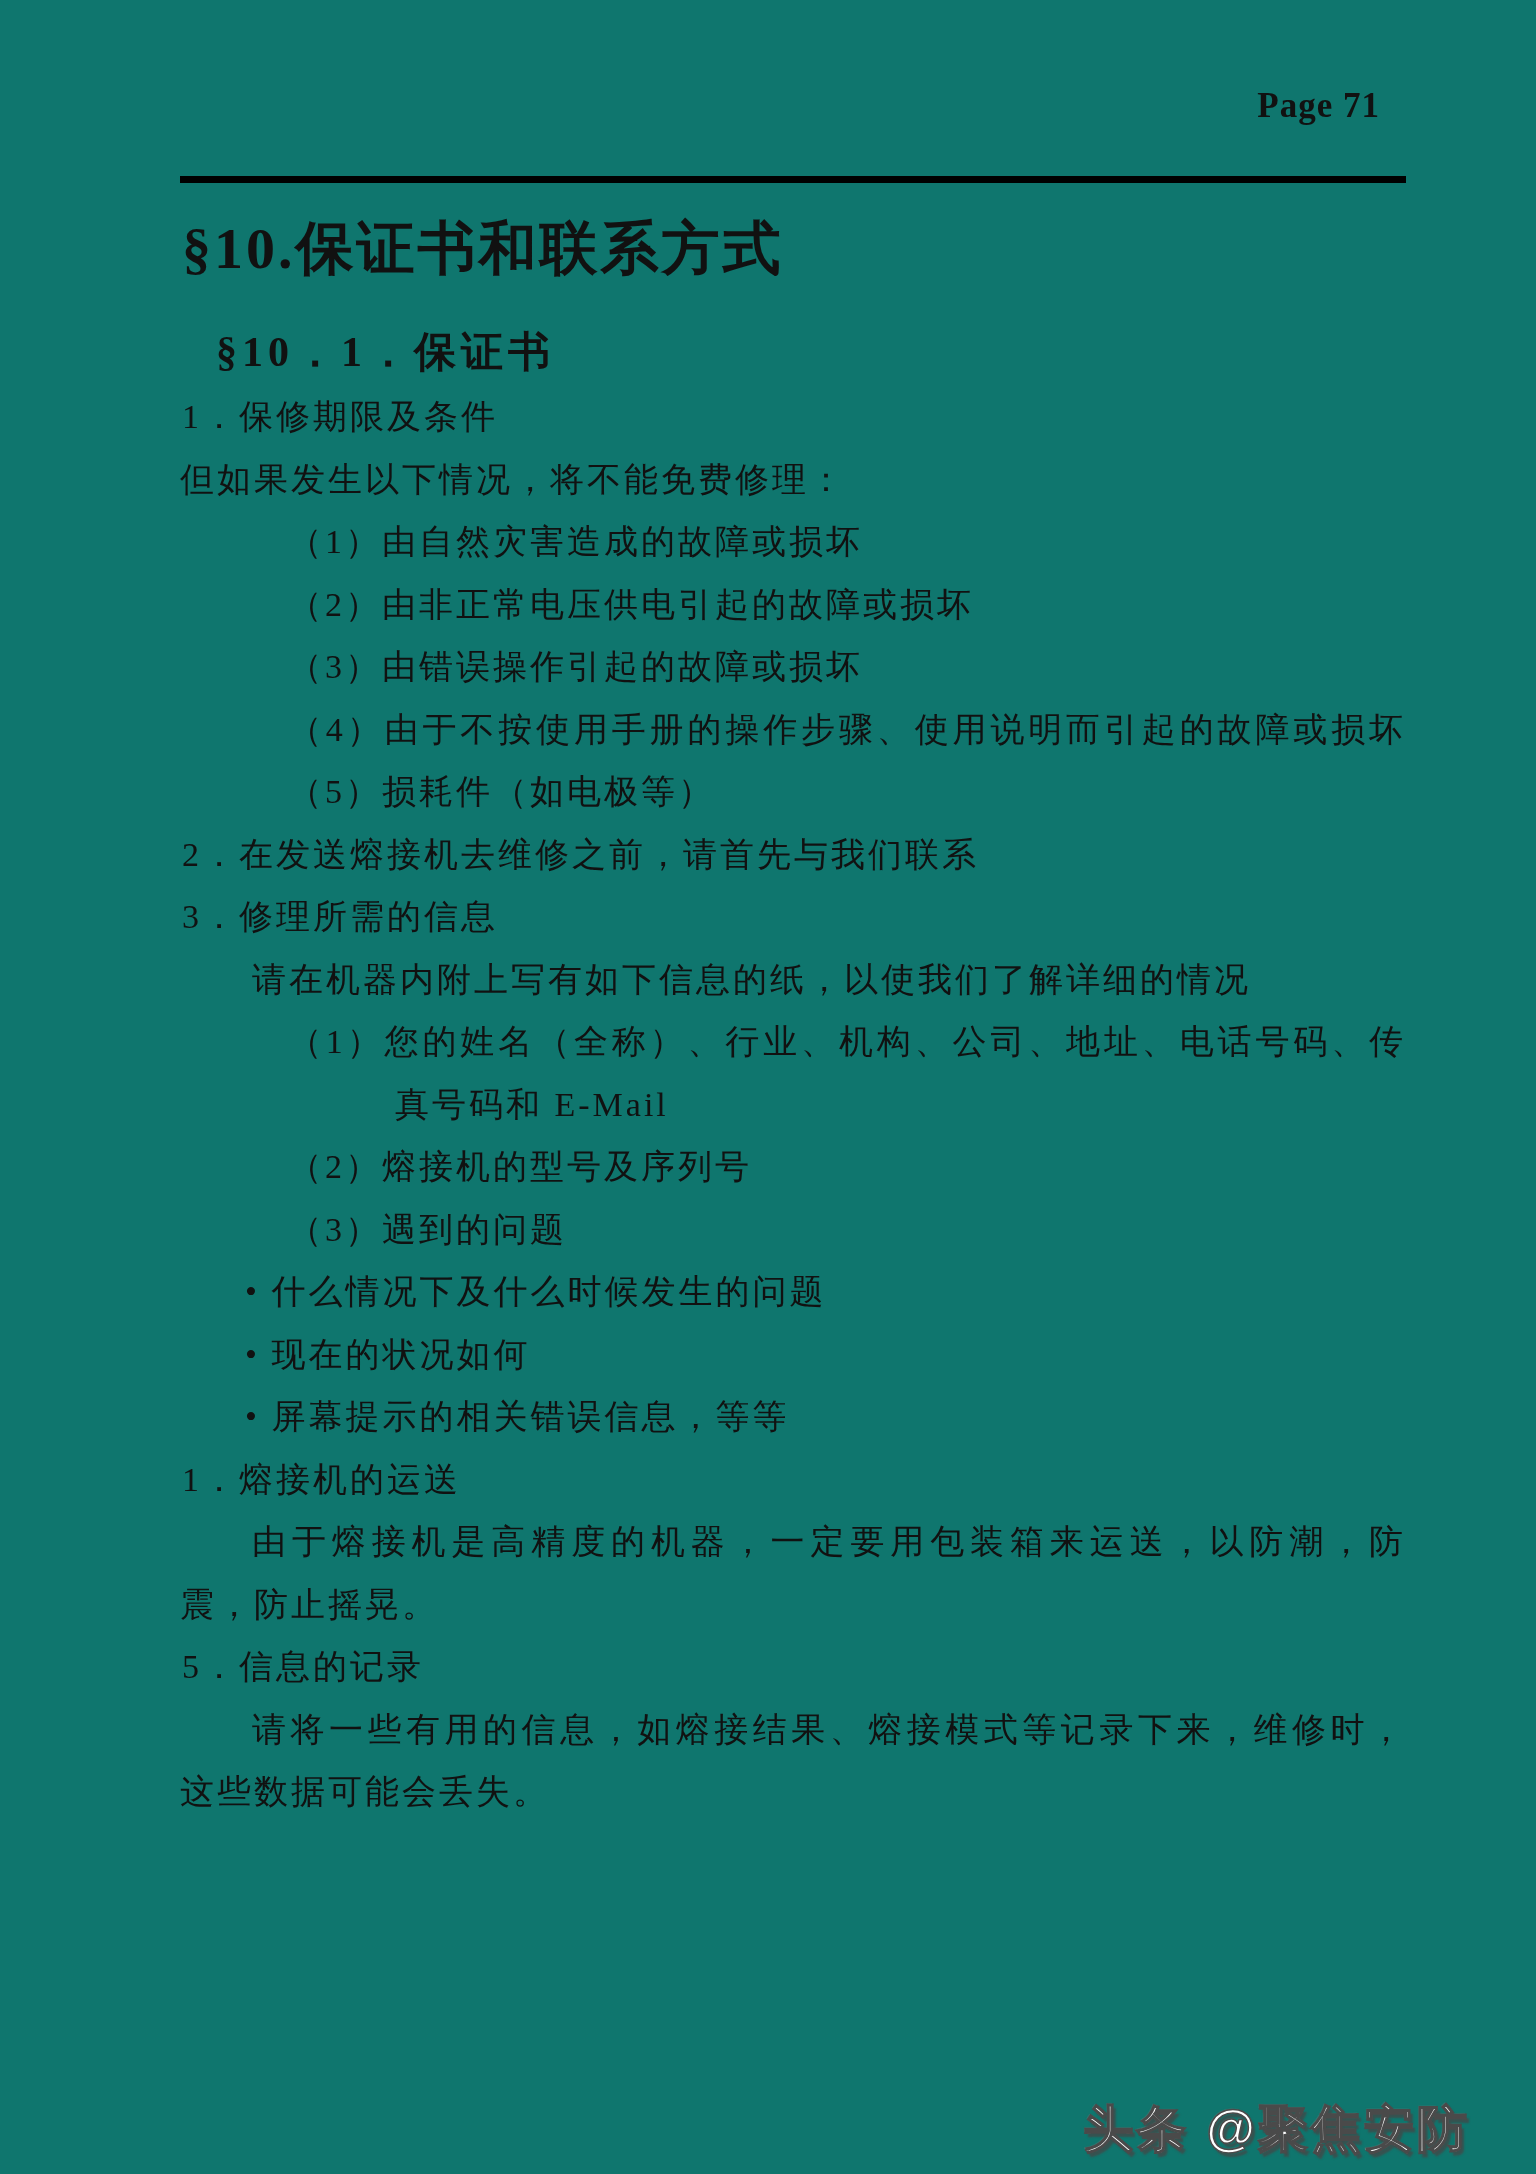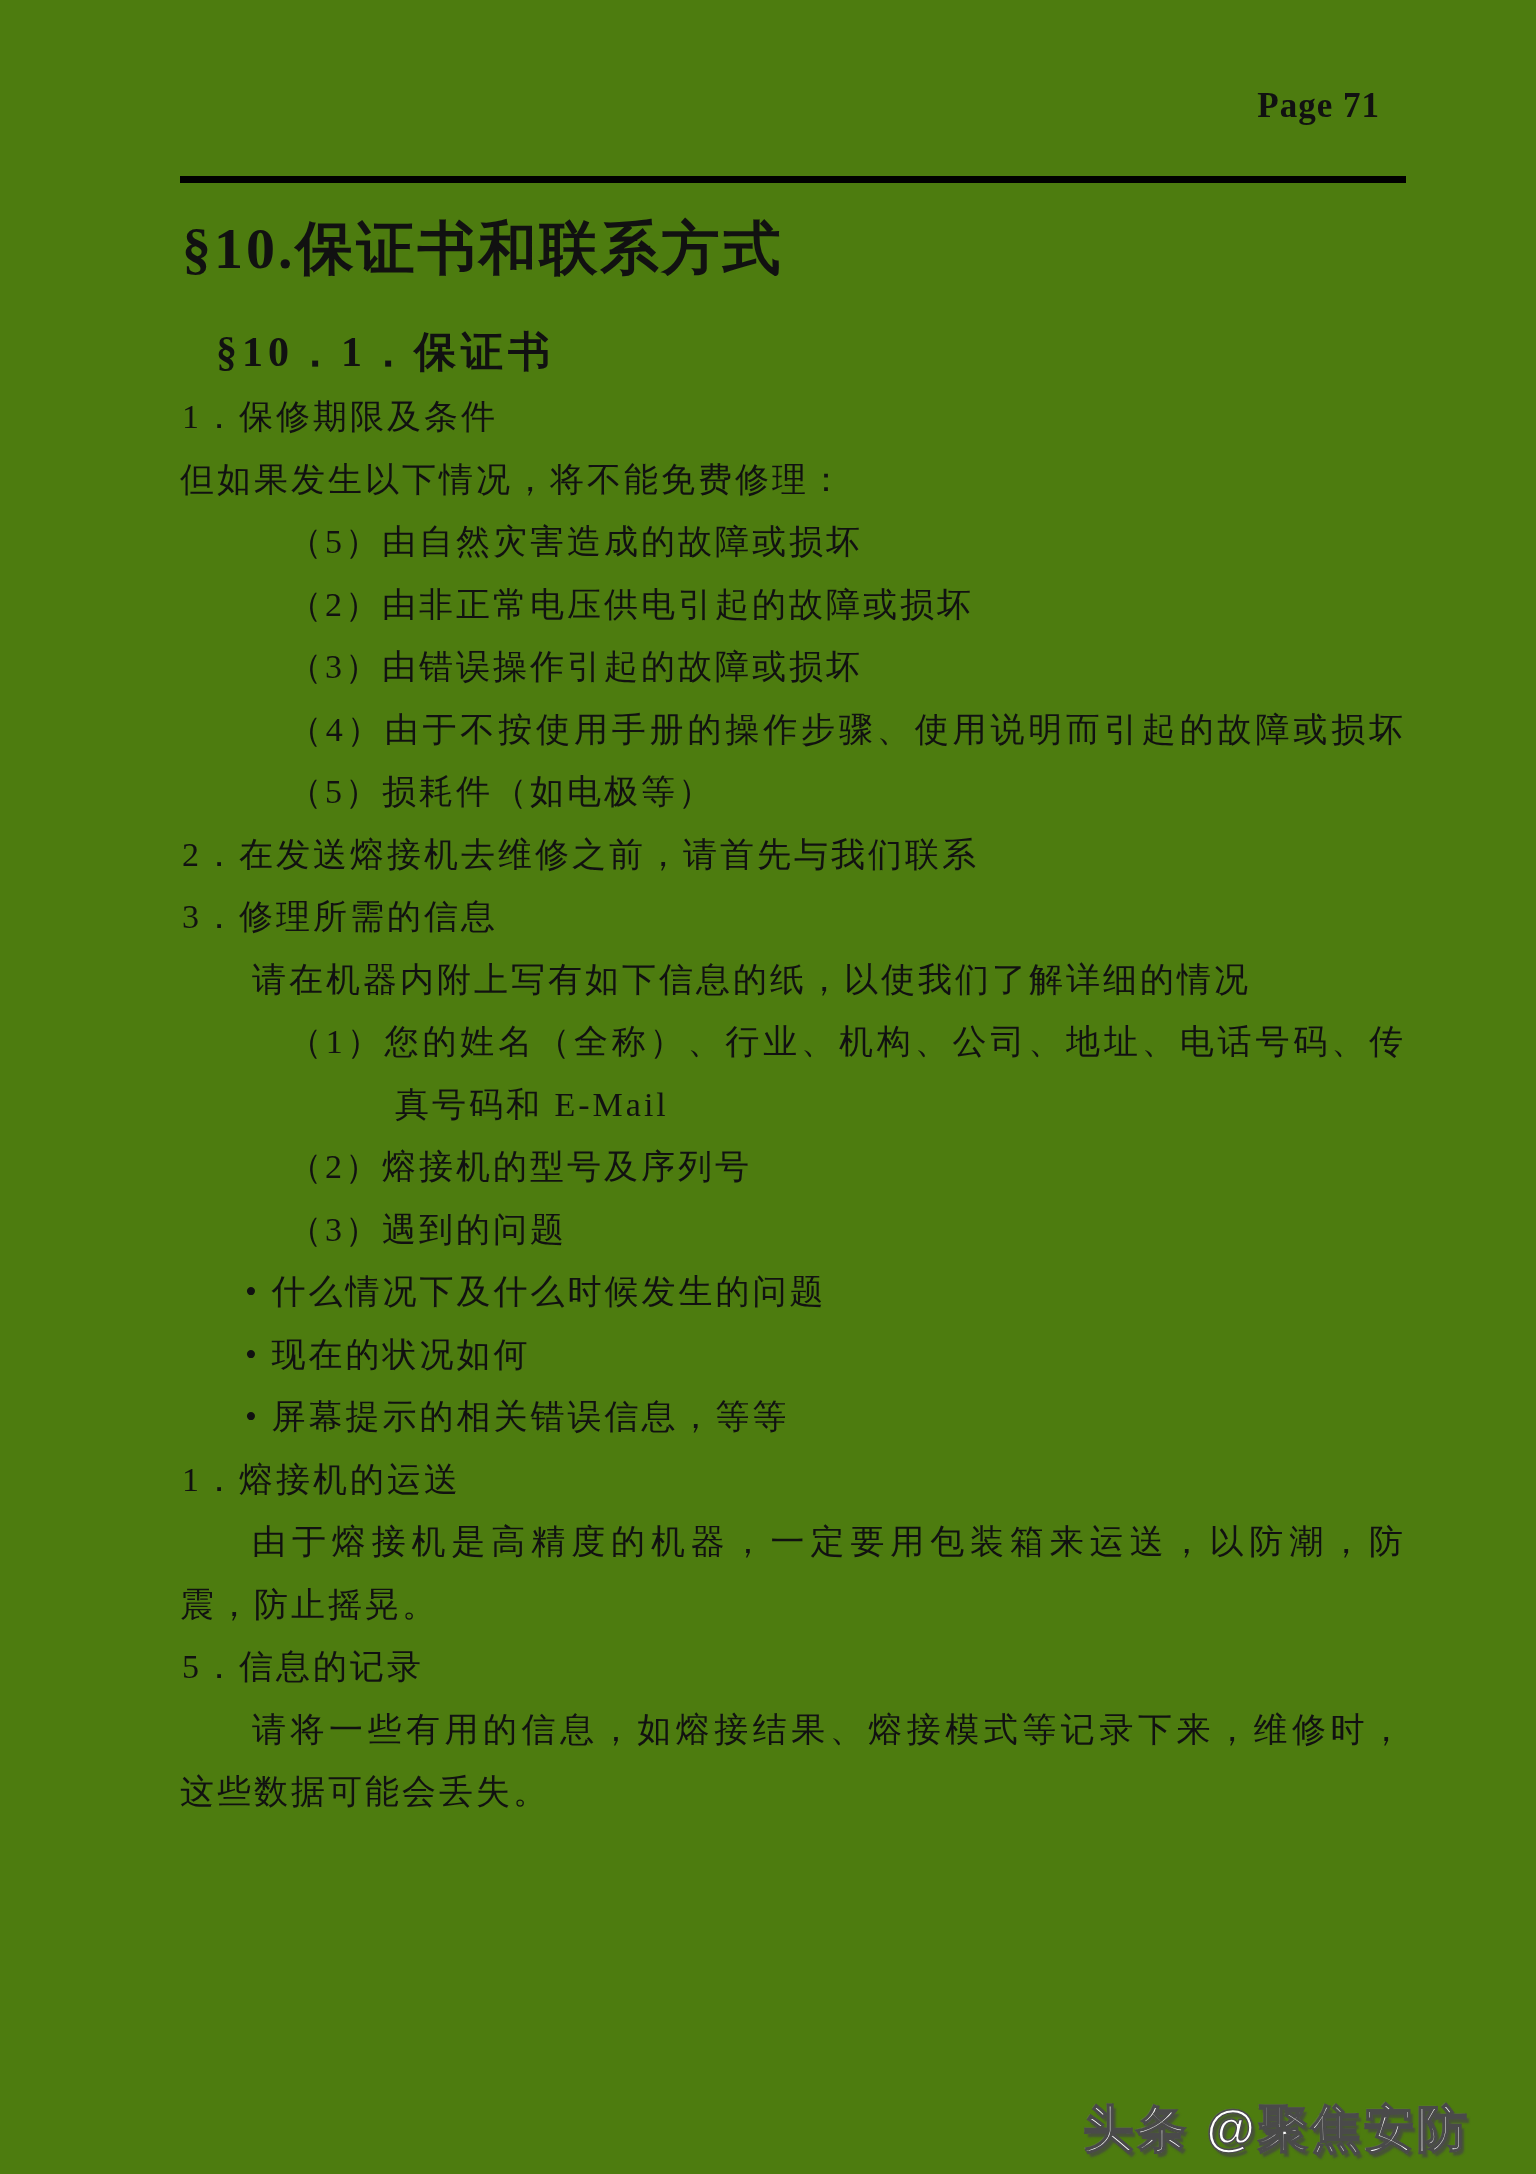--- a/index.html
+++ b/index.html
@@ -4,21 +4,21 @@
 <style>
   html, body {
     margin: 0;
     padding: 0;
     background: #ffffff;
   }
   .page {
     position: relative;
     width: 1536px;
     height: 2174px;
-    background: #4d7c0f;
+    background: #0f766e;
     overflow: hidden;
     font-family: "Liberation Serif", "DejaVu Serif", serif;
     color: #111111;
   }
   .page-number {
     position: absolute;
     top: 86px;
     right: 156px;
     font-size: 35px;
     font-weight: bold;
@@ -98,21 +98,21 @@
 
   <div class="rule"></div>
 
   <h1 class="chapter-title">§10.保证书和联系方式</h1>
 
   <h2 class="section-title">§10．1．保证书</h2>
 
   <div class="content" id="content">
       <div class="line lv-item">1．保修期限及条件</div>
       <div class="line lv-flush">但如果发生以下情况，将不能免费修理：</div>
-      <div class="line lv-sub">（5）由自然灾害造成的故障或损坏</div>
+      <div class="line lv-sub">（1）由自然灾害造成的故障或损坏</div>
       <div class="line lv-sub">（2）由非正常电压供电引起的故障或损坏</div>
       <div class="line lv-sub">（3）由错误操作引起的故障或损坏</div>
       <div class="line lv-sub just">（4）由于不按使用手册的操作步骤、使用说明而引起的故障或损坏</div>
       <div class="line lv-sub">（5）损耗件（如电极等）</div>
       <div class="line lv-item">2．在发送熔接机去维修之前，请首先与我们联系</div>
       <div class="line lv-item">3．修理所需的信息</div>
       <div class="line lv-para">请在机器内附上写有如下信息的纸，以使我们了解详细的情况</div>
       <div class="line lv-sub just">（1）您的姓名（全称）、行业、机构、公司、地址、电话号码、传</div>
       <div class="line lv-cont">真号码和 E-Mail</div>
       <div class="line lv-sub">（2）熔接机的型号及序列号</div>

